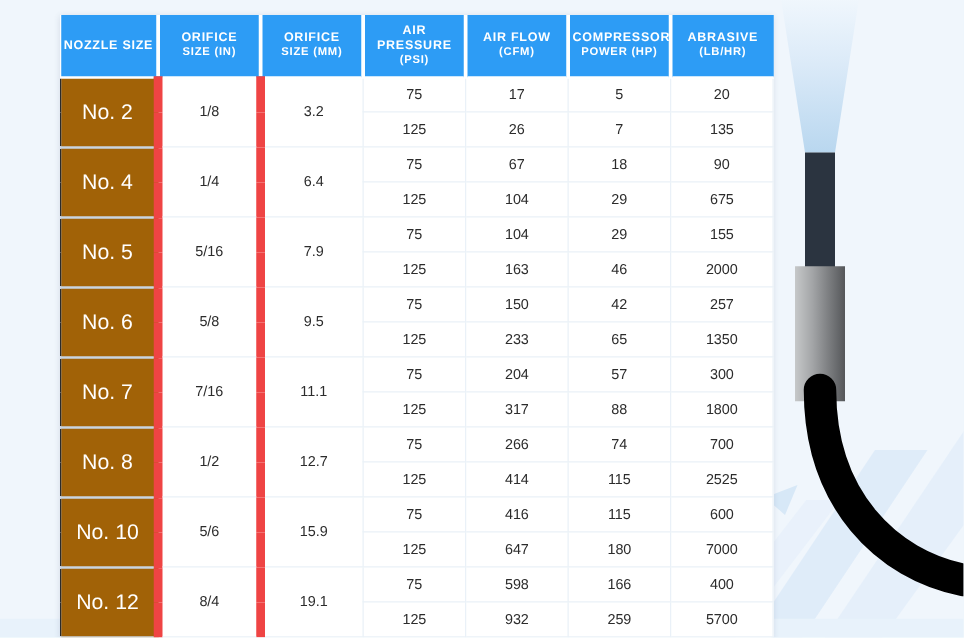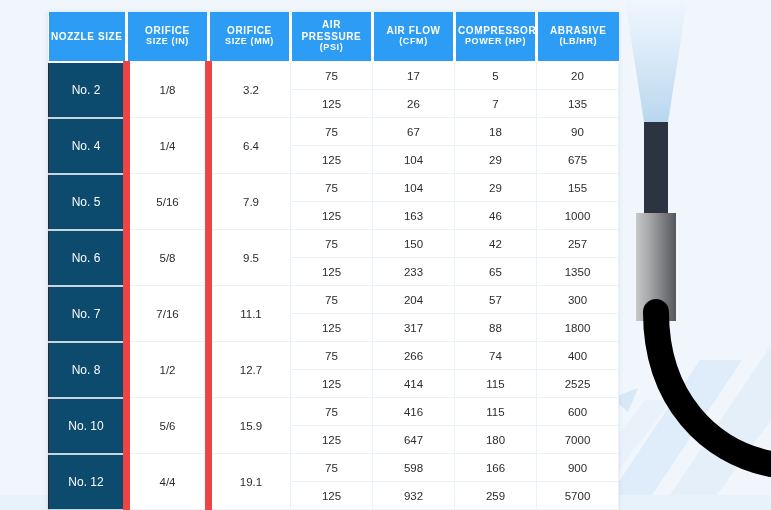--- a/index.html
+++ b/index.html
@@ -67,23 +67,23 @@
     font-size: 11.5px;
     color: #2c2c2c;
     text-align: center;
     vertical-align: middle;
     background: #ffffff;
     border: 1px solid #eaf1f8;
     height: 28px;
     padding: 0 2px;
   }
   td.nozzle {
-    background: #0c4a6e;
+    background: #a16207;
     color: #ffffff;
-    font-size: 12px;
+    font-size: 17px;
     border: 1px solid #2b2b2b;
     border-top: 2px solid #c9d4e0;
     border-bottom: 2px solid #c9d4e0;
   }
   td.orifice { border-left: 7px solid #ef4444; }
 
   
   col.c0 { width: 78px; }
   col.c1 { width: 82px; }
   col.c2 { width: 82px; }
@@ -212,21 +212,21 @@
             <td class="orifice" rowspan="2">7.9</td>
             <td>75</td>
             <td>104</td>
             <td>29</td>
             <td>155</td>
           </tr>
           <tr>
             <td>125</td>
             <td>163</td>
             <td>46</td>
-            <td>1000</td>
+            <td>2000</td>
           </tr>
           <tr>
             <td class="nozzle" rowspan="2">No. 6</td>
             <td class="orifice" rowspan="2">5/8</td>
             <td class="orifice" rowspan="2">9.5</td>
             <td>75</td>
             <td>150</td>
             <td>42</td>
             <td>257</td>
           </tr>
@@ -251,21 +251,21 @@
             <td>88</td>
             <td>1800</td>
           </tr>
           <tr>
             <td class="nozzle" rowspan="2">No. 8</td>
             <td class="orifice" rowspan="2">1/2</td>
             <td class="orifice" rowspan="2">12.7</td>
             <td>75</td>
             <td>266</td>
             <td>74</td>
-            <td>400</td>
+            <td>700</td>
           </tr>
           <tr>
             <td>125</td>
             <td>414</td>
             <td>115</td>
             <td>2525</td>
           </tr>
           <tr>
             <td class="nozzle" rowspan="2">No. 10</td>
             <td class="orifice" rowspan="2">5/6</td>
@@ -276,26 +276,26 @@
             <td>600</td>
           </tr>
           <tr>
             <td>125</td>
             <td>647</td>
             <td>180</td>
             <td>7000</td>
           </tr>
           <tr>
             <td class="nozzle" rowspan="2">No. 12</td>
-            <td class="orifice" rowspan="2">4/4</td>
+            <td class="orifice" rowspan="2">8/4</td>
             <td class="orifice" rowspan="2">19.1</td>
             <td>75</td>
             <td>598</td>
             <td>166</td>
-            <td>900</td>
+            <td>400</td>
           </tr>
           <tr>
             <td>125</td>
             <td>932</td>
             <td>259</td>
             <td>5700</td>
           </tr>
         </tbody>
     </table>
   </div>

